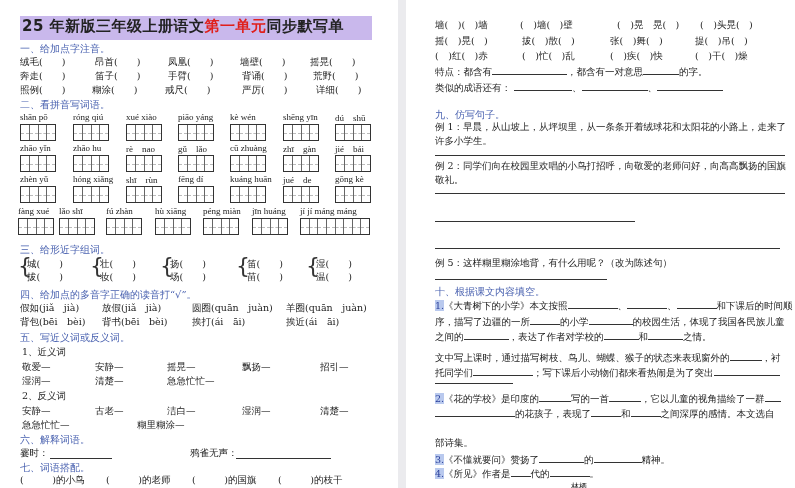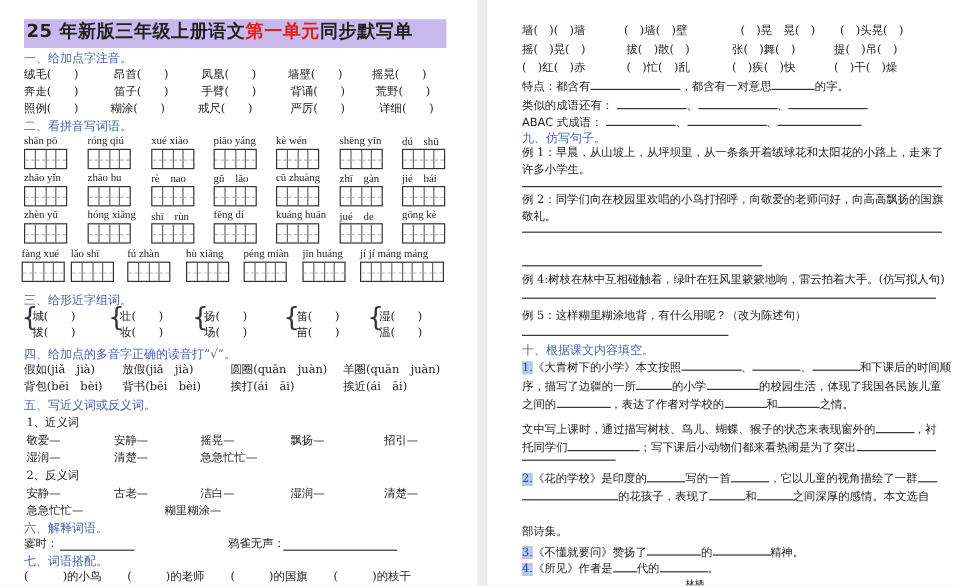--- a/index.html
+++ b/index.html
@@ -361,34 +361,29 @@
       <span class="cell" style="left:260px">(　)干(　)燥</span>
     </div>
 
     <div class="row" style="left:29px;top:64px;">
       <span>特点：都含有</span><span class="u" style="width:75px"></span><span>，都含有一对意思</span><span class="u" style="width:36px"></span><span>的字。</span>
     </div>
     <div class="row" style="left:29px;top:80px;">
       <span>类似的成语还有：</span>
       <span class="u" style="width:58px"></span>、<span class="u" style="width:66px"></span>、<span class="u" style="width:66px"></span>
     </div>
-    <div class="row" style="left:29px;top:94px;font-family:'DejaVu Sans',sans-serif;">
-      <span>ABAC 式成语：</span>
-      <span class="u" style="width:58px"></span>、<span class="u" style="width:66px"></span>、<span class="u" style="width:70px"></span>
-    </div>
 
     <div class="sec" style="left:29px;top:108px;">九、仿写句子。</div>
     <div class="ex" style="left:29px;top:121px;">例 1：早晨，从山坡上，从坪坝里，从一条条开着绒球花和太阳花的小路上，走来了</div>
     <div class="ex" style="left:29px;top:135px;">许多小学生。</div>
     <div class="line" style="left:29px;top:155px;width:350px;"></div>
     <div class="ex" style="left:29px;top:160px;">例 2：同学们向在校园里欢唱的小鸟打招呼，向敬爱的老师问好，向高高飘扬的国旗</div>
     <div class="ex" style="left:29px;top:174px;">敬礼。</div>
     <div class="line" style="left:29px;top:193px;width:350px;"></div>
     <div class="line" style="left:29px;top:221px;width:200px;"></div>
-    <div class="ex" style="left:29px;top:227px;">例 4:树枝在林中互相碰触着，绿叶在狂风里簌簌地响，雷云拍着大手。(仿写拟人句)</div>
     <div class="line" style="left:29px;top:248px;width:345px;"></div>
     <div class="ex" style="left:29px;top:257px;">例 5：这样糊里糊涂地背，有什么用呢？（改为陈述句）</div>
     <div class="line" style="left:29px;top:279px;width:172px;"></div>
 
     <div class="sec" style="left:29px;top:285px;">十、根据课文内容填空。</div>
 
     <div class="row" style="left:29px;top:298px;">
       <span class="hl">1.</span><span>《大青树下的小学》本文按照</span><span class="u" style="width:50px"></span><span>、</span><span class="u" style="width:40px"></span><span>、</span><span class="u" style="width:40px"></span><span>和下课后的时间顺</span>
     </div>
     <div class="row" style="left:29px;top:314px;">

